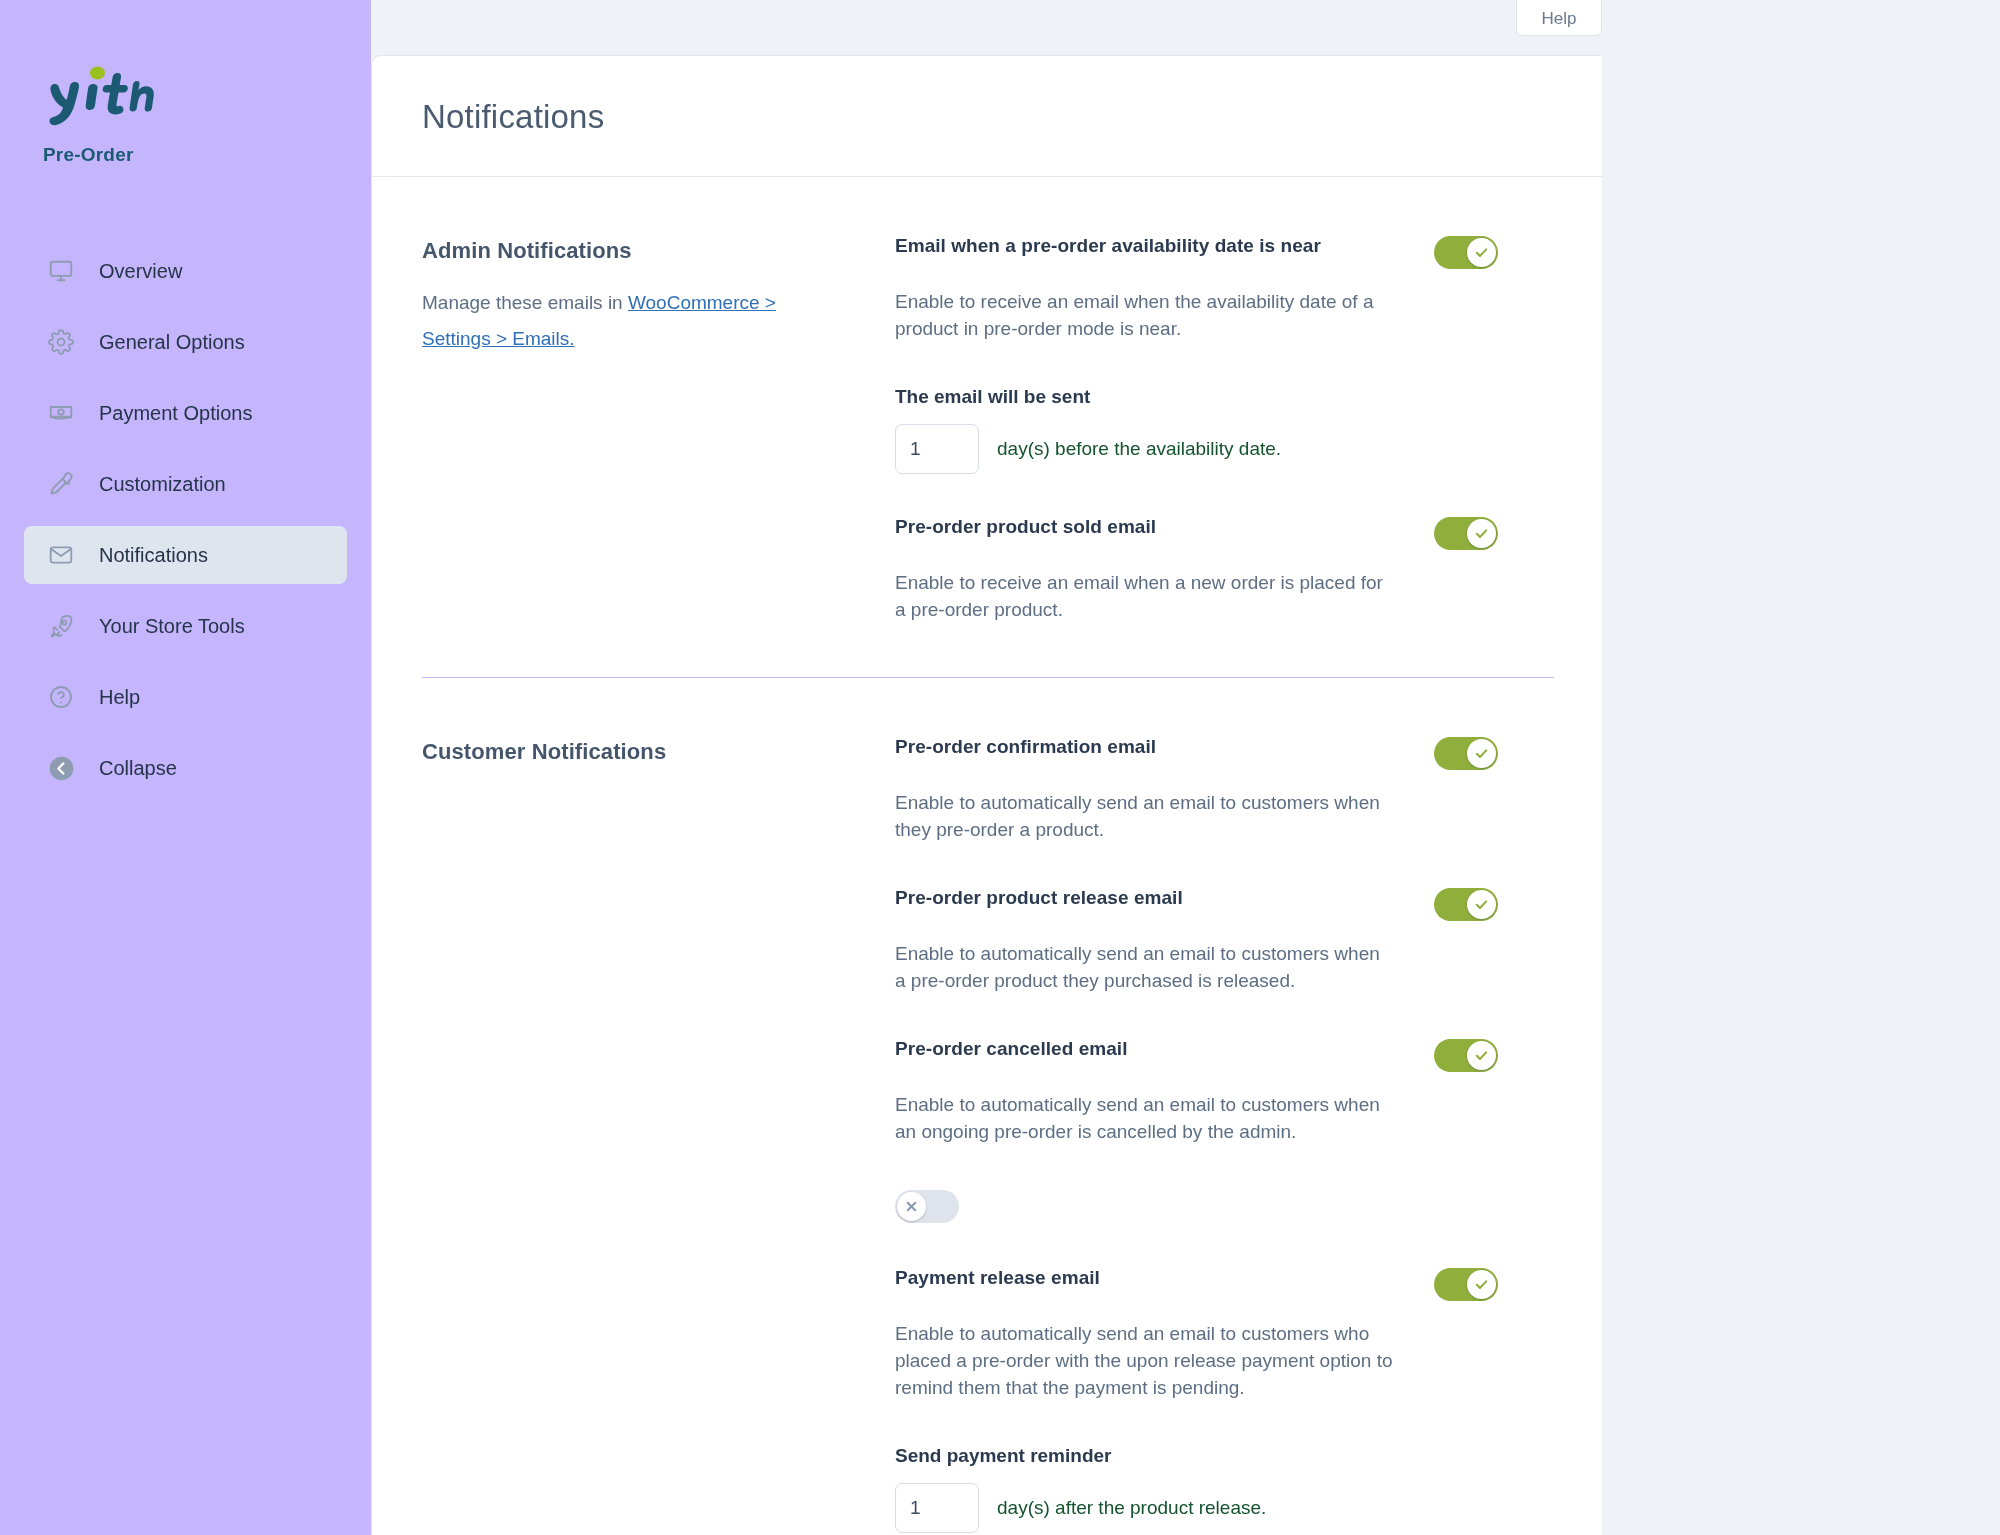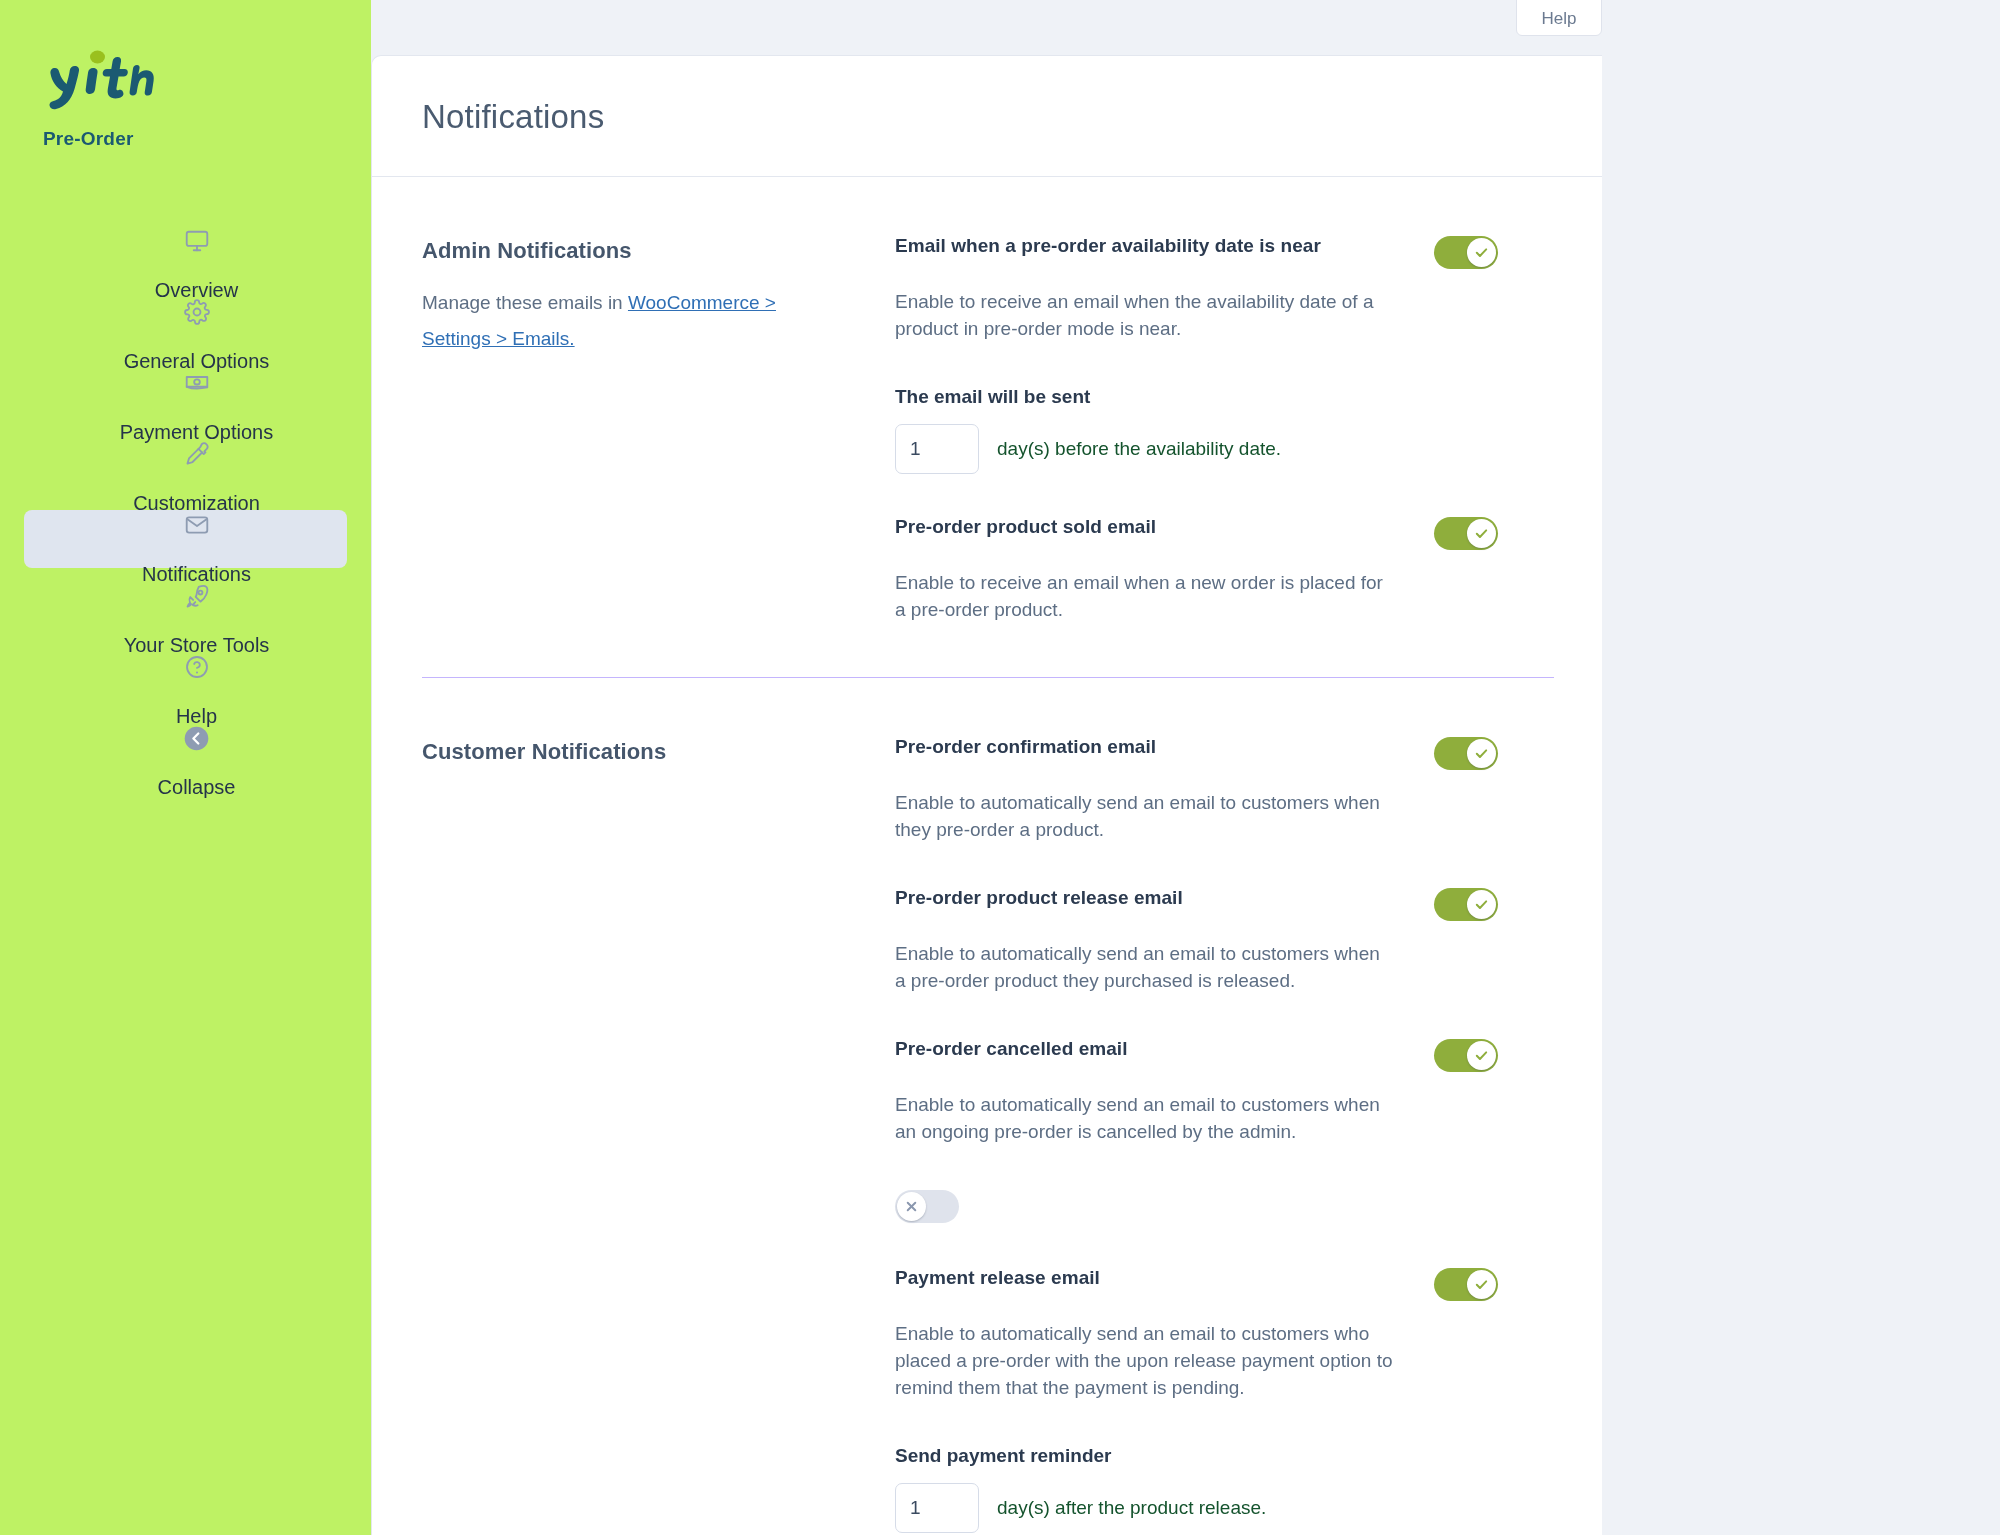--- a/index.html
+++ b/index.html
@@ -41,22 +41,22 @@
     position: relative;
     width: 1602px;
     height: 1535px;
     display: flex;
   }
 
   
   .sidebar {
     width: 371px;
     flex: 0 0 371px;
-    background: #bef264;
-    padding-top: 48px;
+    background: #c4b5fd;
+    padding-top: 64px;
     position: relative;
   }
 
   .brand {
     padding-left: 43px;
   }
 
   .brand-logo {
     width: 126px;
     height: 66px;
@@ -79,21 +79,20 @@
 
   .nav-item {
     display: flex;
     align-items: center;
     gap: 23px;
     height: 58px;
     padding-left: 22px;
     border-radius: 8px;
     margin-bottom: 13px;
     cursor: pointer;
-    flex-direction: column;
   }
 
   .nav-item.active {
     background: #dfe5ef;
   }
 
   .nav-icon {
     width: 30px;
     height: 30px;
     flex: 0 0 30px;

